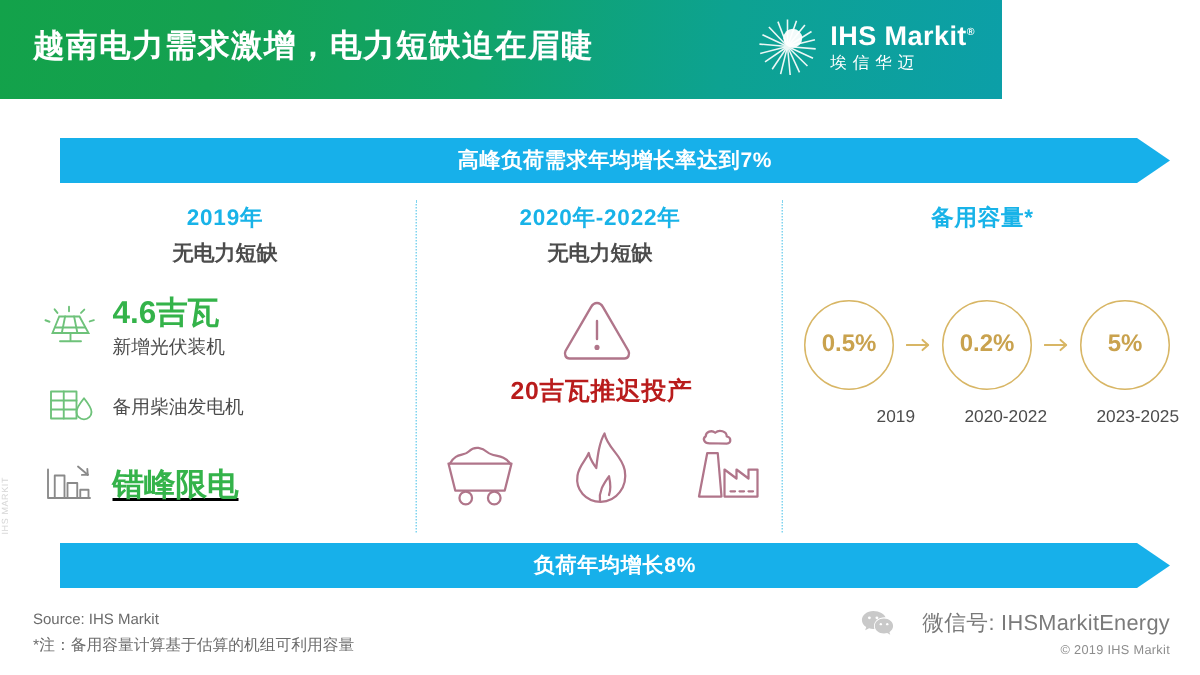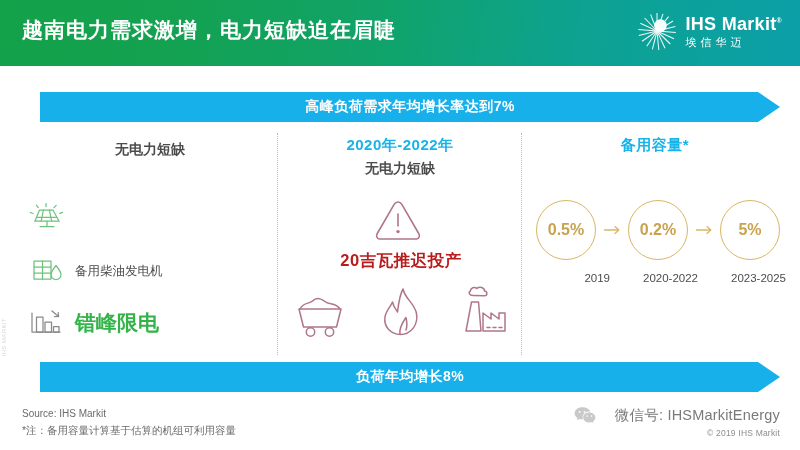--- a/index.html
+++ b/index.html
@@ -6,21 +6,21 @@
   html, body {
     width: 800px; height: 450px;
     font-family: "Liberation Sans", "DejaVu Sans", sans-serif;
     background: #ffffff;
     overflow: hidden;
   }
   #page { position: relative; width: 800px; height: 450px; background: #fff; }
 
   
   #header {
-    position: absolute; left: 0; top: 0; width: 800px; height: 66px;
+    position: absolute; left: 0; top: 0; width: 668px; height: 66px;
     background: linear-gradient(100deg, #13a24a 0%, #14a151 22%, #10a36a 48%, #0da291 72%, #0c9fa8 100%);
   }
   #header-title {
     position: absolute; left: 22px; top: 16px;
     color: #ffffff; font-size: 21px; font-weight: bold; letter-spacing: 1px;
     white-space: nowrap;
   }
   #logo-block { position: absolute; right: 18px; top: 10px; display: flex; align-items: center; gap: 8px; }
   #logo-mark { width: 42px; height: 42px; }
   #logo-text { display: flex; flex-direction: column; align-items: flex-start; line-height: 1; }
@@ -53,21 +53,21 @@
   .col-sub  { color: #4c4c4c; font-size: 14px; font-weight: bold; margin-top: 5px; }
 
   #col1-head { left: 30px;  top: 136px; width: 240px; }
   #col2-head { left: 285px; top: 136px; width: 230px; }
   #col3-head { left: 530px; top: 136px; width: 250px; }
 
   
   .fact-row { position: absolute; display: flex; align-items: center; gap: 9px; }
   #fact-1 { left: 26px; top: 198px; }
   #fact-2 { left: 26px; top: 250px; }
-  #fact-3 { left: 26px; top: 303px; }
+  #fact-3 { left: 26px; top: 303px; text-decoration: underline; }
   .fact-icon { width: 40px; height: 40px; flex: 0 0 40px; }
   .fact-text { display: flex; flex-direction: column; justify-content: center; }
   .fact-big   { color: #34b34a; font-size: 21px; font-weight: bold; line-height: 1.05; }
   .fact-small { color: #4c4c4c; font-size: 12.5px; margin-top: 3px; }
   .fact-big-only { color: #34b34a; font-size: 21px; font-weight: bold; }
 
   
   #warn-icon { position: absolute; left: 372px; top: 196px; width: 52px; height: 48px; }
   #warn-text {
     position: absolute; left: 285px; top: 250px; width: 232px; text-align: center;
@@ -147,39 +147,44 @@
       </div>
     </div>
   </div>
 
   <div id="top-banner" class="banner">高峰负荷需求年均增长率达到7%</div>
 
   <div id="divider-1" class="divider"></div>
   <div id="divider-2" class="divider"></div>
 
   <div id="col1-head" class="col-head">
+    <div class="col-year">2019年</div>
     <div class="col-sub">无电力短缺</div>
   </div>
 
   <div id="fact-1" class="fact-row">
     <svg class="fact-icon" viewBox="0 0 40 40">
       <g stroke="#6ec27a" stroke-width="1.25" fill="none" stroke-linecap="round">
         <path d="M9 23 L13.5 12 L27 12 L33 23 Z"></path>
         <path d="M11 19.3 L30.7 19.3"></path>
         <path d="M17.4 12 L15.2 23"></path>
         <path d="M23.4 12 L25.6 23"></path>
         <path d="M21 23 L21 28"></path>
         <path d="M14 28.5 L28 28.5"></path>
         <path d="M20 8.5 L20 5.5"></path>
         <path d="M12.3 9.6 L10.4 7.2"></path>
         <path d="M28 9.6 L30.2 7.4"></path>
         <path d="M7 15.5 L4.3 14.5"></path>
         <path d="M33.8 15.3 L36.6 14.4"></path>
       </g>
     </svg>
+    <div class="fact-text">
+      <div class="fact-big">4.6吉瓦</div>
+      <div class="fact-small">新增光伏装机</div>
+    </div>
   </div>
 
   <div id="fact-2" class="fact-row">
     <svg class="fact-icon" viewBox="0 0 40 40">
       <g stroke="#6ec27a" stroke-width="1.25" fill="none" stroke-linecap="round" stroke-linejoin="round">
         <rect x="8" y="11" width="17" height="18"></rect>
         <path d="M8 17 L25 17"></path>
         <path d="M8 23 L25 23"></path>
         <path d="M16.5 11 L16.5 29"></path>
         <path d="M30 15.5 C33.6 20 35 22.3 35 24.6 a5 5 0 0 1 -10 0 c0 -2.3 1.4 -4.6 5 -9.1 Z" fill="none"></path>

